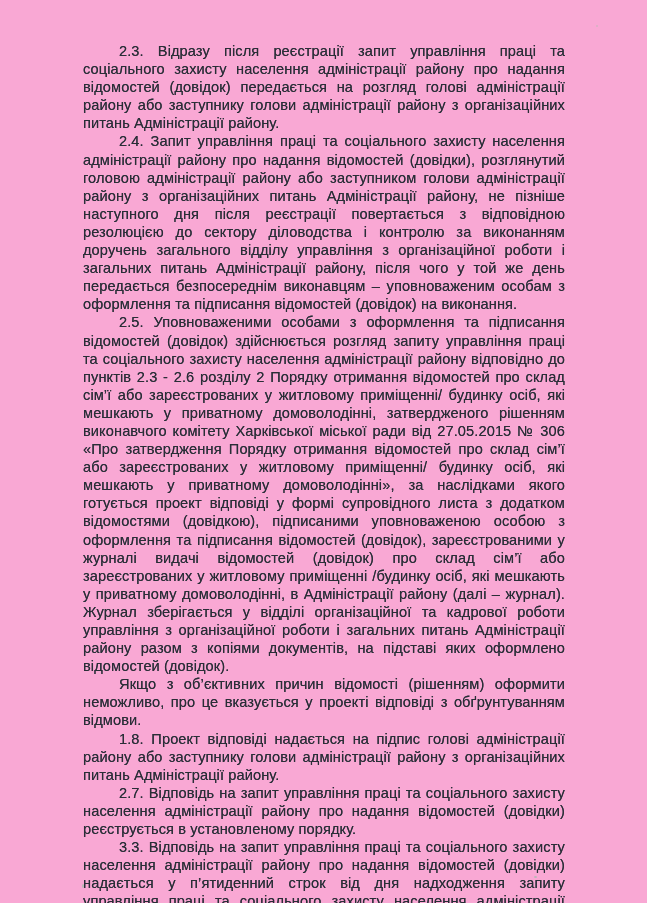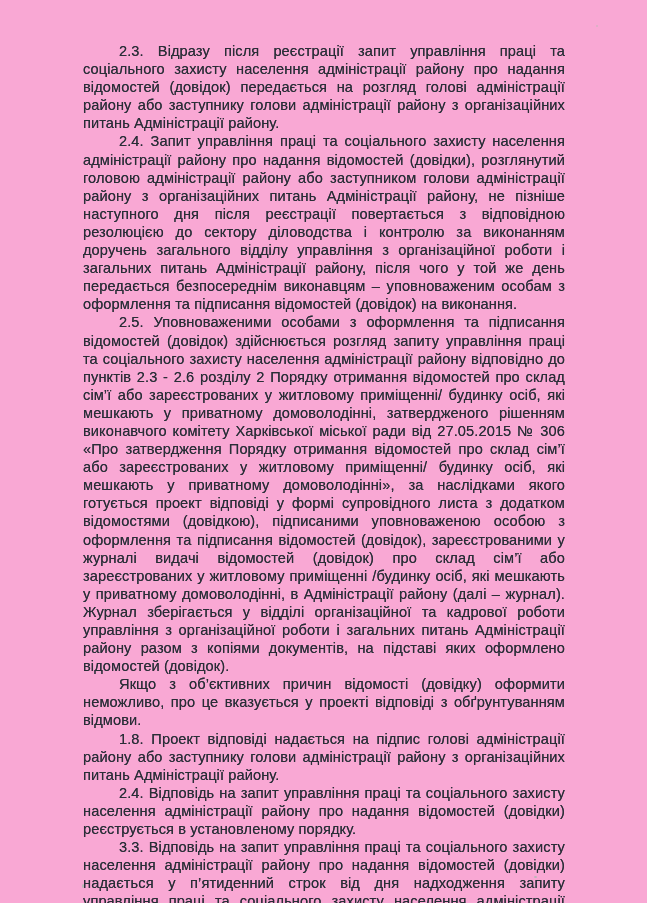--- a/index.html
+++ b/index.html
@@ -42,21 +42,21 @@
   .speck-3 { left: 596px; top: 25px;  width: 2px; height: 2px; opacity: .6; }
 </style>
 </head>
 <body>
 
 <div class="page">
   <div class="textblock">
     <p>2.3. Відразу після реєстрації запит управління праці та соціального захисту населення адміністрації району про надання відомостей (довідок) передається на розгляд голові адміністрації району або заступнику голови адміністрації району з організаційних питань Адміністрації району.</p>
     <p>2.4. Запит управління праці та соціального захисту населення адміністрації району про надання відомостей (довідки), розглянутий головою адміністрації району або заступником голови адміністрації району з організаційних питань Адміністрації району, не пізніше наступного дня після реєстрації повертається з відповідною резолюцією до сектору діловодства і контролю за виконанням доручень загального відділу управління з організаційної роботи і загальних питань Адміністрації району, після чого у той же день передається безпосереднім виконавцям – уповноваженим особам з оформлення та підписання відомостей (довідок) на виконання.</p>
     <p>2.5. Уповноваженими особами з оформлення та підписання відомостей (довідок) здійснюється розгляд запиту управління праці та соціального захисту населення адміністрації району відповідно до пунктів 2.3 - 2.6 розділу 2 Порядку отримання відомостей про склад сім’ї або зареєстрованих у житловому приміщенні/ будинку осіб, які мешкають у приватному домоволодінні, затвердженого рішенням виконавчого комітету Харківської міської ради від 27.05.2015 № 306 «Про затвердження Порядку отримання відомостей про склад сім’ї або зареєстрованих у житловому приміщенні/ будинку осіб, які мешкають у приватному домоволодінні», за наслідками якого готується проект відповіді у формі супровідного листа з додатком відомостями (довідкою), підписаними уповноваженою особою з оформлення та підписання відомостей (довідок), зареєстрованими у журналі видачі відомостей (довідок) про склад сім’ї або зареєстрованих у житловому приміщенні /будинку осіб, які мешкають у приватному домоволодінні, в Адміністрації району (далі – журнал). Журнал зберігається у відділі організаційної та кадрової роботи управління з організаційної роботи і загальних питань Адміністрації району разом з копіями документів, на підставі яких оформлено відомостей (довідок).</p>
-    <p>Якщо з об’єктивних причин відомості (довідку) оформити неможливо, про це вказується у проекті відповіді з обґрунтуванням відмови.</p>
+    <p>Якщо з об’єктивних причин відомості (рішенням) оформити неможливо, про це вказується у проекті відповіді з обґрунтуванням відмови.</p>
     <p>1.8. Проект відповіді надається на підпис голові адміністрації району або заступнику голови адміністрації району з організаційних питань Адміністрації району.</p>
-    <p>2.4. Відповідь на запит управління праці та соціального захисту населення адміністрації району про надання відомостей (довідки) реєструється в установленому порядку.</p>
+    <p>2.7. Відповідь на запит управління праці та соціального захисту населення адміністрації району про надання відомостей (довідки) реєструється в установленому порядку.</p>
     <p>3.3. Відповідь на запит управління праці та соціального захисту населення адміністрації району про надання відомостей (довідки) надається у п’ятиденний строк від дня надходження запиту управління праці та соціального захисту населення адміністрації району до Адміністрації району.</p>
   </div>
   <div class="speck speck-1"></div>
   <div class="speck speck-2"></div>
   <div class="speck speck-3"></div>
 </div>
 
 </body></html>

